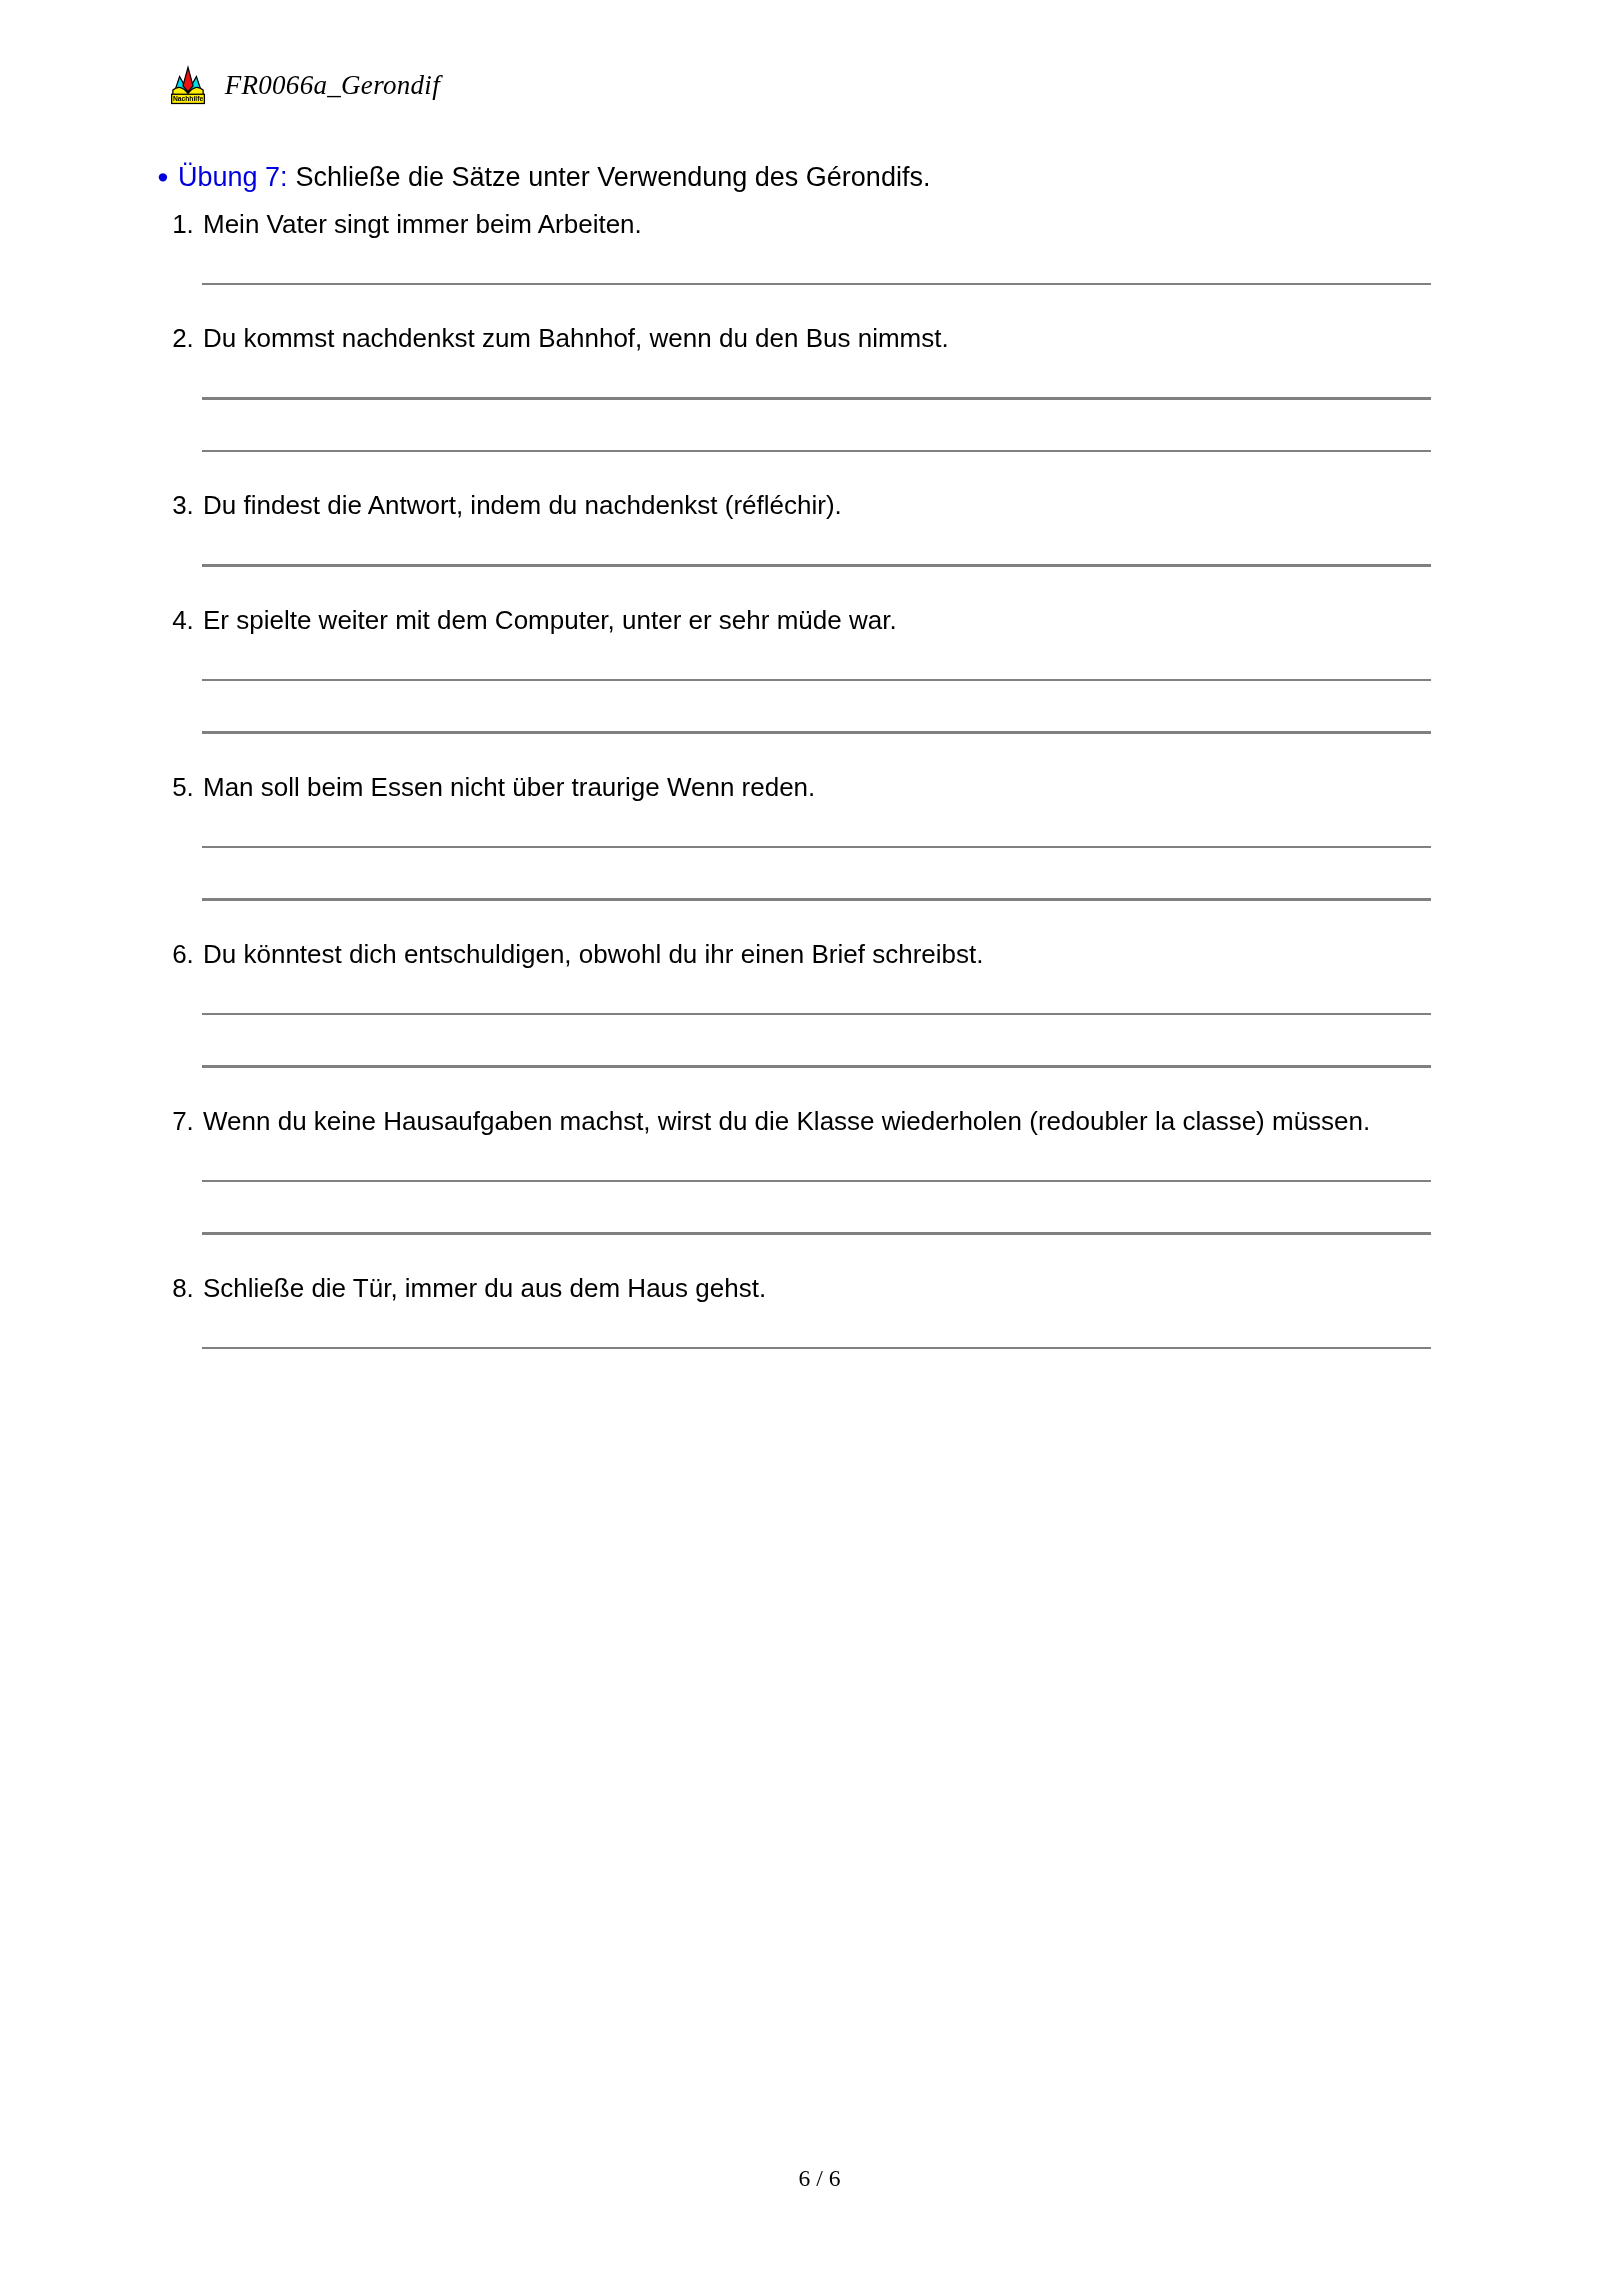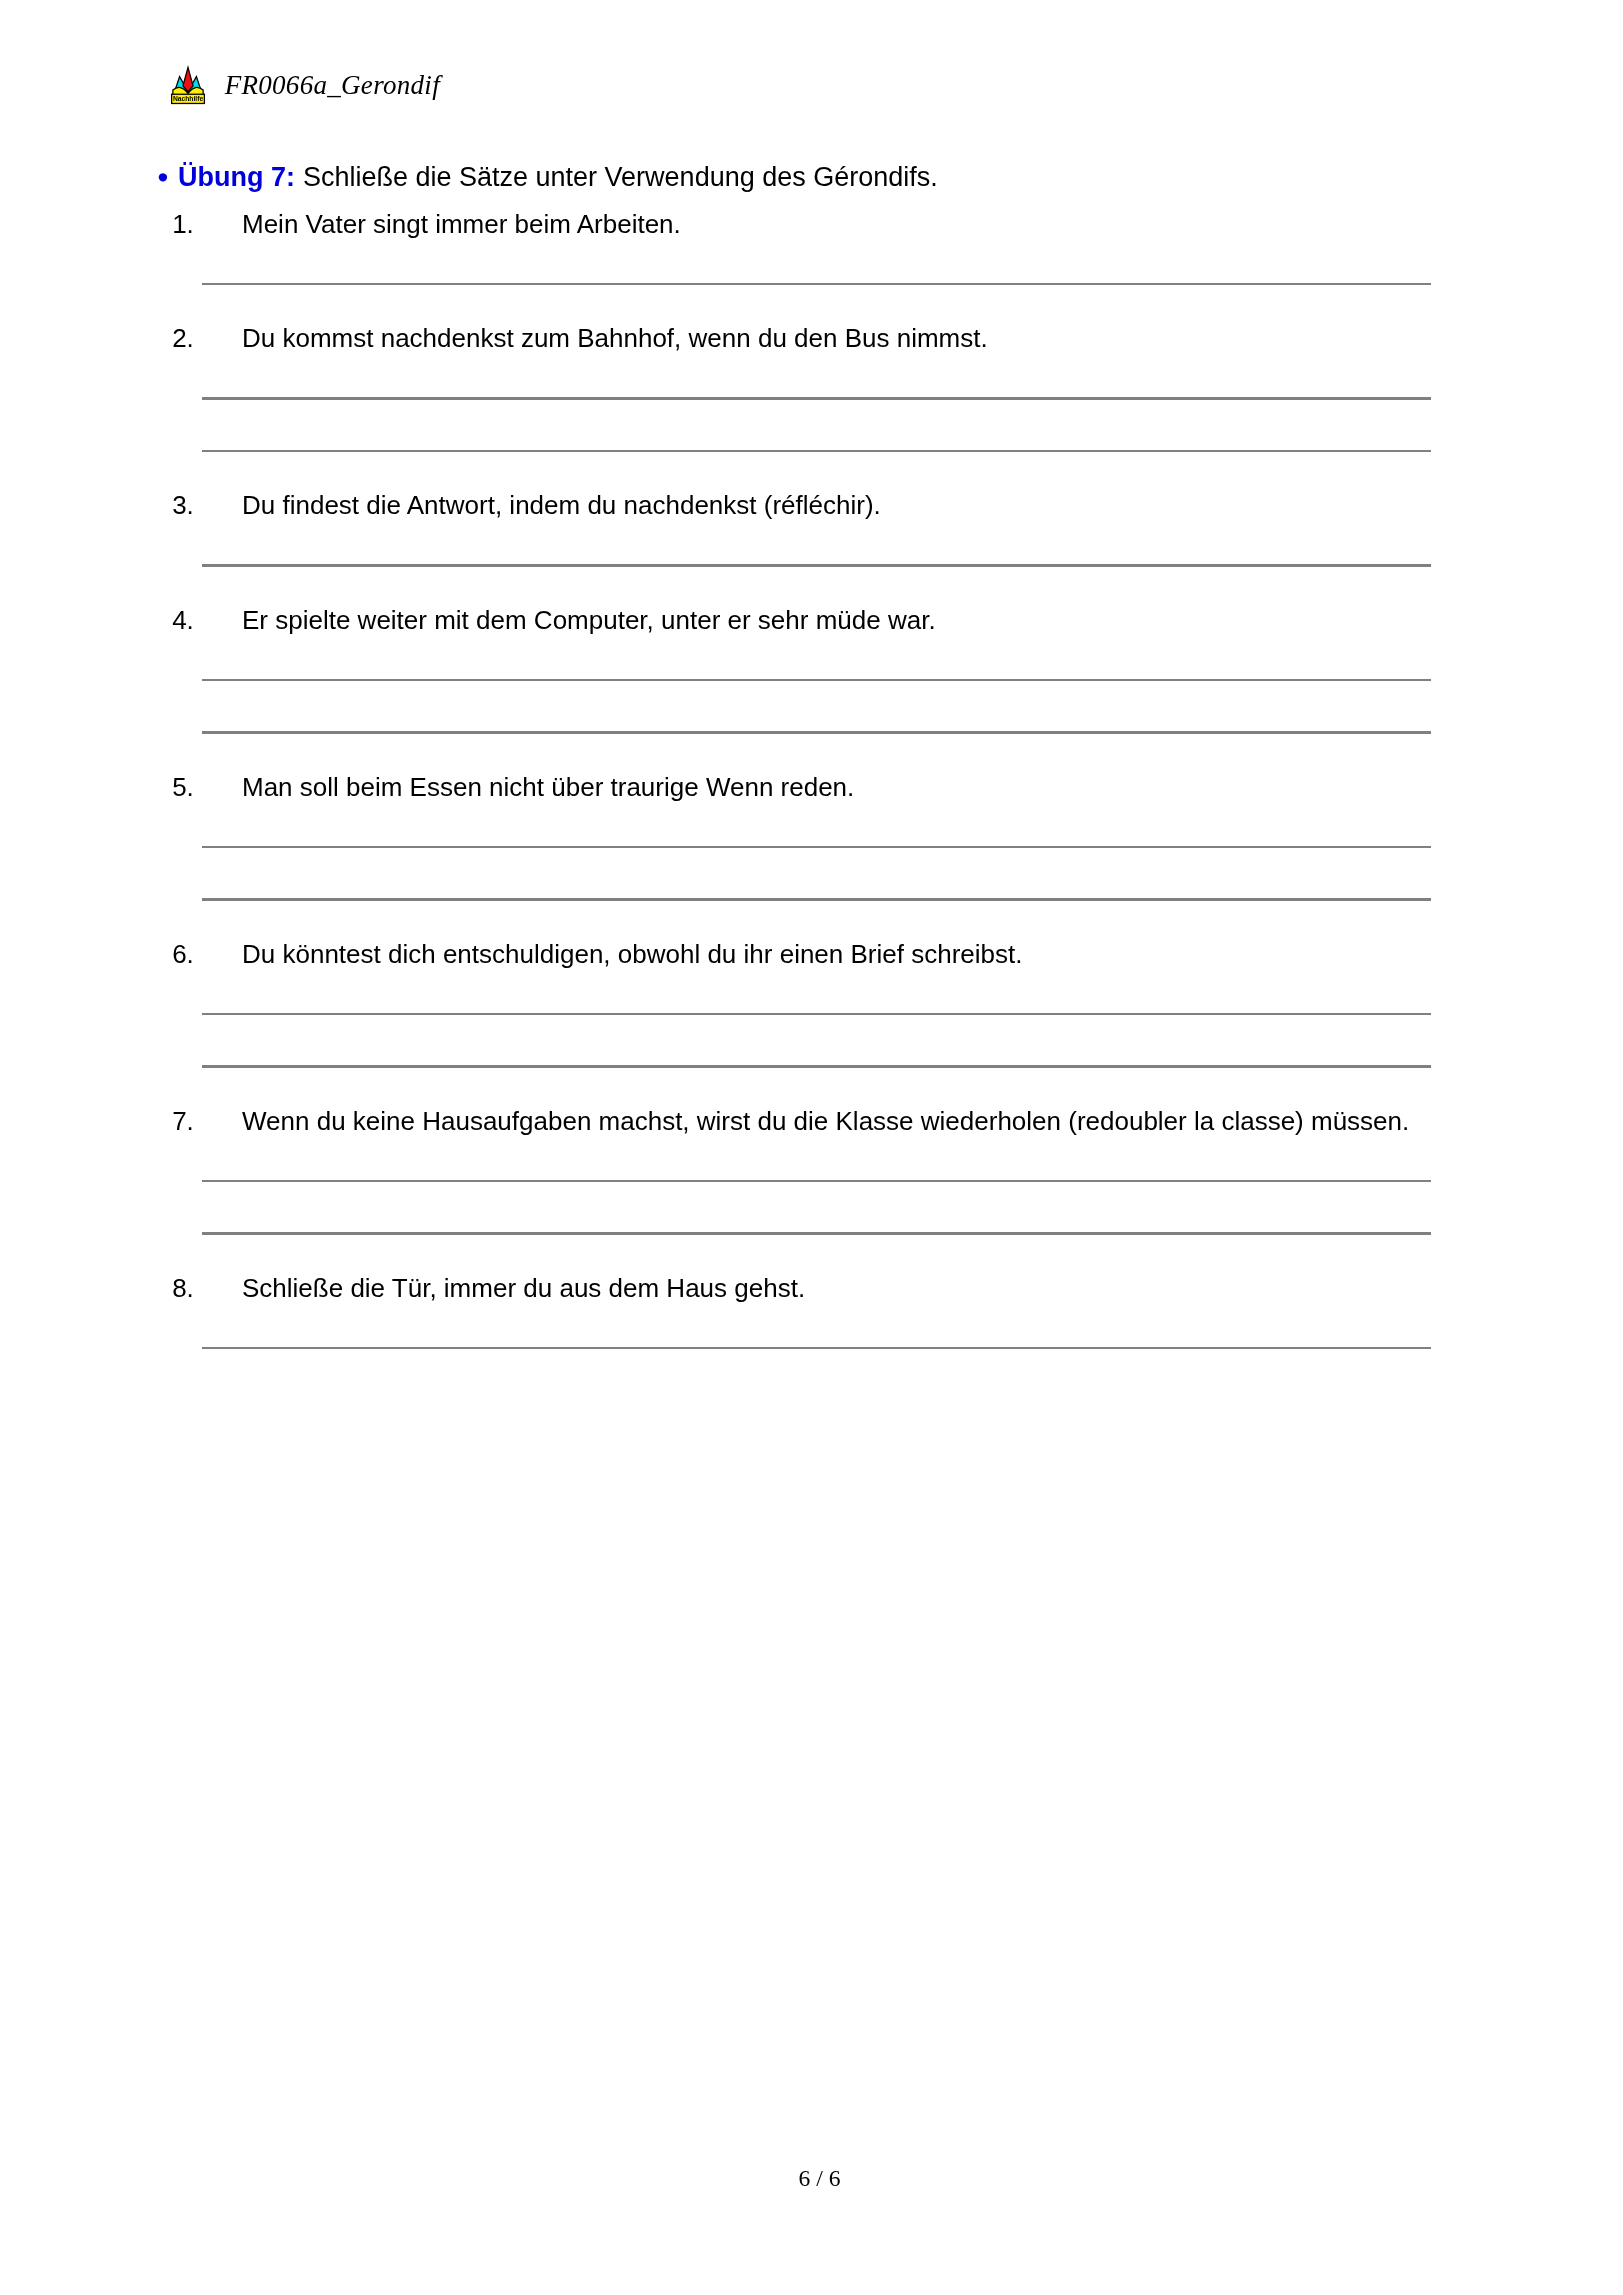--- a/index.html
+++ b/index.html
@@ -62,21 +62,21 @@
   .bullet {
     color: #0000dd;
     font-size: 19.6px;
     line-height: 1;
     margin-right: 9.2px;
     position: relative;
     top: -2.6px;
   }
   .exercise-label {
     color: #0000dd;
-    font-weight: bold;
+    font-weight: normal;
     margin-right: 7.9px;
   }
   .exercise-text {
     color: #000000;
     font-weight: normal;
   }
 
   
   .items {
     position: absolute;
@@ -96,21 +96,20 @@
   }
   .item-num {
     flex: 0 0 auto;
     width: 38px;
     text-align: right;
     padding-right: 9.2px;
     box-sizing: border-box;
   }
   .item-body {
     flex: 1 1 auto;
-    margin-left: 39px;
   }
   .answer-lines {
     padding-left: 37px;
   }
   .answer-line {
     height: 2.6px;
     background: #808080;
     width: 1229px;
   }
   .gap-after-text { height: 41px; }

